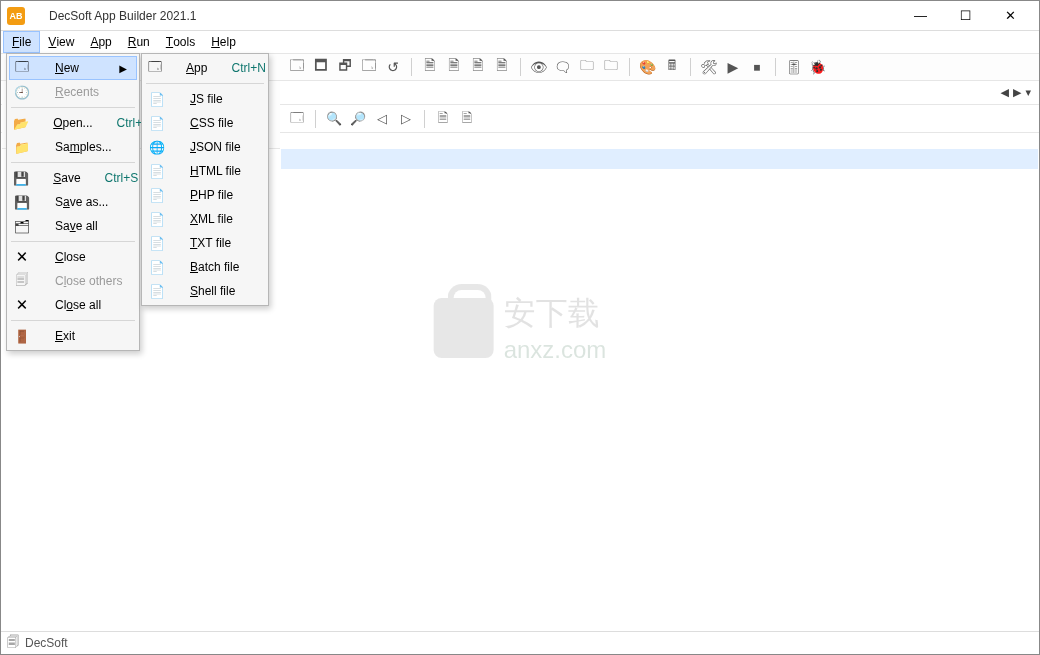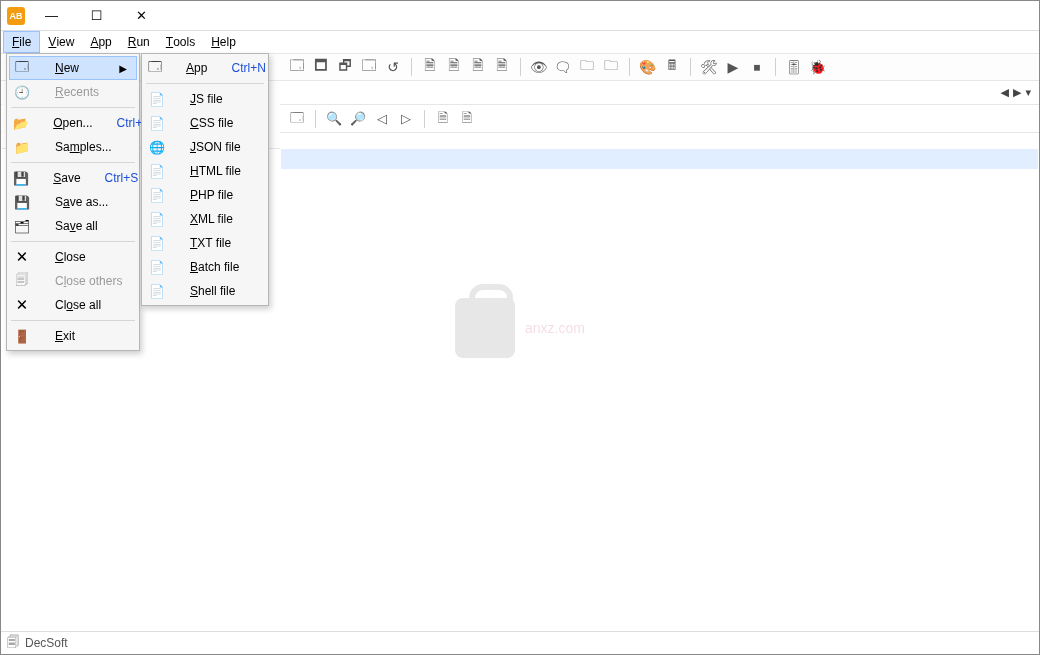--- a/index.html
+++ b/index.html
@@ -18,21 +18,21 @@
   background: #fff;
   border-bottom: 1px solid #ddd;
   display: flex;
   align-items: center;
   padding: 0 6px;
 }
 .titlebar .app-icon {
   width: 18px; height: 18px;
   background: #f39c12;
   border-radius: 3px;
-  margin-right: 4px;
+  margin-right: 24px;
   display: flex; align-items: center; justify-content: center;
   color: #fff; font-size: 9px; font-weight: bold;
 }
 .titlebar .title { flex: 1; color: #333; font-size: 12px; }
 .winbtns { display: flex; }
 .winbtn {
   width: 45px; height: 30px;
   display: flex; align-items: center; justify-content: center;
   cursor: pointer; font-size: 13px;
 }
@@ -138,21 +138,21 @@
 }
 .menu-panel .row.highlight { background: #cfe3ff; border: 1px solid #99c3ff; padding: 0 9px 0 3px;}
 .menu-panel .row.disabled { color: #9a9a9a; cursor: default;}
 .menu-panel .icon {
   width: 18px; height: 18px;
   display: flex; align-items: center; justify-content: center;
   font-size: 13px;
 }
 .menu-panel .label { flex: 1; margin-left: 16px; }
 .menu-panel .label .u { text-decoration: underline; }
-.menu-panel .short { color: #1d4ed8; margin-left: 16px; }
+.menu-panel .short { color: #0f766e; margin-left: 16px; }
 .menu-panel .arrow { font-size: 10px; margin-left: 16px;}
 .menu-panel .msep { height: 1px; background: #d6d6d6; margin: 3px 2px; }
 #file-menu { left: 5px; top: 52px; width: 134px; }
 #new-submenu { left: 140px; top: 52px; width: 128px; }
 
 .panel-bg {
   position: absolute;
   left: 1px;
   top: 80px;
   width: 278px;
@@ -171,27 +171,28 @@
 }
 .watermark .bag {
   width: 60px; height: 60px; background: #666; border-radius: 8px;
   position: relative;
 }
 .watermark .bag::before {
   content:""; position: absolute; top:-14px; left:14px;
   width:32px; height:18px; border:6px solid #666; border-bottom:none; border-radius: 14px 14px 0 0;
 }
 .watermark .txt { font-size: 32px; color: #444; }
-.watermark .sub { font-size: 14px; color: #be185d; }
+.watermark .sub { font-size: 24px; color: #14532d; }
 </style>
 </head>
 <body>
 
 <div class="titlebar">
   <div class="app-icon">AB</div>
+  <div class="title">DecSoft App Builder 2021.1</div>
   <div class="winbtns">
     <div class="winbtn">—</div>
     <div class="winbtn">☐</div>
     <div class="winbtn close">✕</div>
   </div>
 </div>
 
 <div class="menubar" id="menubar">
     <div class="menuitem open"><span class="u">F</span>ile</div>
     <div class="menuitem"><span class="u">V</span>iew</div>
@@ -251,20 +252,21 @@
 
 <div class="panel-bg"></div>
 
 <div class="content">
   <div class="sel-row"></div>
 </div>
 
 <div class="watermark">
   <div class="bag"></div>
   <div>
+    <div class="txt">安下载</div>
     <div class="sub">anxz.com</div>
   </div>
 </div>
 
 <div class="menu-panel" id="file-menu">
     <div class="row highlight">
       <span class="icon">🗔</span>
       <span class="label"><span class="u">N</span>ew</span>
       <span class="arrow">▶</span>
     </div>

